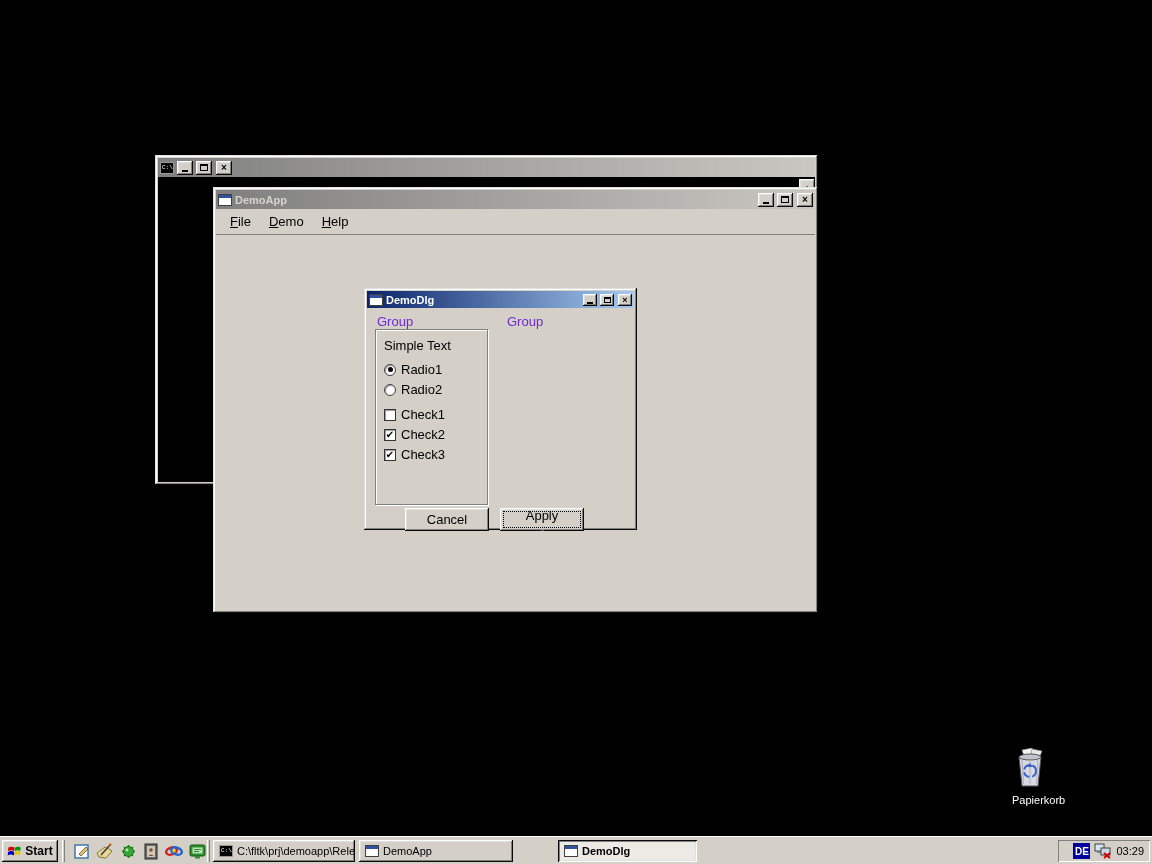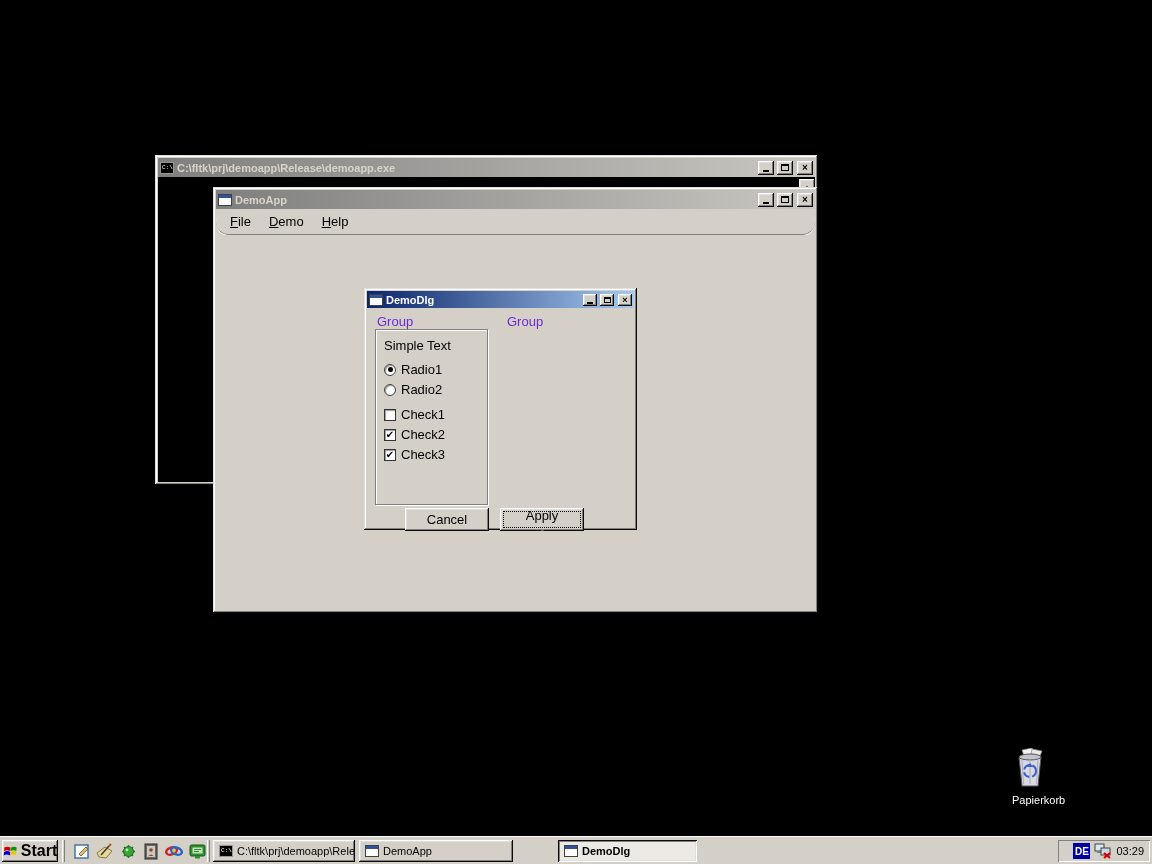--- a/index.html
+++ b/index.html
@@ -44,21 +44,21 @@
                  color:#fff; font-size:6px; line-height:10px; padding-left:1px;
                  font-family:"Liberation Mono", monospace; flex:0 0 auto; }
 
   
   .win-ico { width:14px; height:12px; background:#fff; border:1px solid #404040; flex:0 0 auto; }
   .win-ico::before { content:""; display:block; height:3px; background:#31519e; }
 
   
   #menubar { height:26px; background:#D4D0C8; display:flex; align-items:center;
              padding-left:6px; gap:2px; border-bottom:1px solid #808080;
-             box-shadow:0 1px 0 #fff;border-radius:13px; }
+             box-shadow:0 1px 0 #fff; }
   .menu-item { display:inline-block; font-size:13px; color:#000; padding:3px 8px; }
   .menu-item::first-letter { text-decoration:underline; }
 
   
   #dialog-body { position:relative; height:219px; background:#D4D0C8; font-size:13px; }
   .grp-label { position:absolute; font-size:13px; color:#6d28d9; }
   .grp-box { position:absolute; border:1px solid #808080;
              box-shadow: inset 1px 1px 0 #ffffff, 1px 1px 0 #ffffff; }
   .dlg-static { position:absolute; font-size:13px; }
 
@@ -84,21 +84,21 @@
 
   .dlg-btn { position:absolute; width:84px; height:23px; font-size:13px; color:#000;
              display:flex; align-items:center; justify-content:center; gap:6px; }
   .dlg-btn.focused { outline:1px dotted #000; outline-offset:-4px;flex-direction:column; }
 
   
   #taskbar { position:absolute; left:0; bottom:0; width:1152px; height:28px;
              background:#D4D0C8; box-shadow:inset 0 1px 0 #ffffff; z-index:50; }
   #start-button { position:absolute; left:2px; top:4px; width:56px; height:22px;
                   display:flex; align-items:center; justify-content:center; gap:3px;
-                  font-size:16px; font-weight:bold; color:#000; }
+                  font-size:12px; font-weight:bold; color:#000; }
   .tb-sep { position:absolute; top:4px; width:3px; height:22px;
             border-left:1px solid #fff; border-right:1px solid #808080; }
   .ql { position:absolute; top:5px; width:20px; height:20px; display:flex;
         align-items:center; justify-content:center; }
   .task-btn { position:absolute; top:4px; height:22px; display:flex; align-items:center;
               gap:4px; padding:0 6px; font-size:11px; color:#000;
               white-space:nowrap; overflow:hidden; }
   .task-btn.active { background:#ECEAE4; font-weight:bold; }
   #tray { position:absolute; right:2px; top:4px; width:92px; height:22px;
           box-shadow:inset 1px 1px #808080, inset -1px -1px #ffffff;
@@ -110,21 +110,20 @@
   
   #recycle-bin { position:absolute; left:1012px; top:748px; width:90px; text-align:left; }
   #recycle-bin .lbl { color:#fff; font-size:11px; margin-top:2px; }
 </style>
 </head>
 <body>
 
 <div class="window raised" style="left:155px;top:155px;width:663px;height:330px;z-index:1">
   <div class="titlebar inactive">
     <span class="console-ico">C:\</span>
-    <span class="title">C:\fltk\prj\demoapp\Release\demoapp.exe</span>
     <span class="tbtn btn3d">
         <span class="g-min"></span>
       </span>
     <span class="tbtn btn3d">
         <span class="g-max"></span>
       </span>
     <span class="tbtn btn3d" style="margin-left:1px">
         <span>×</span>
       </span>
   </div>

